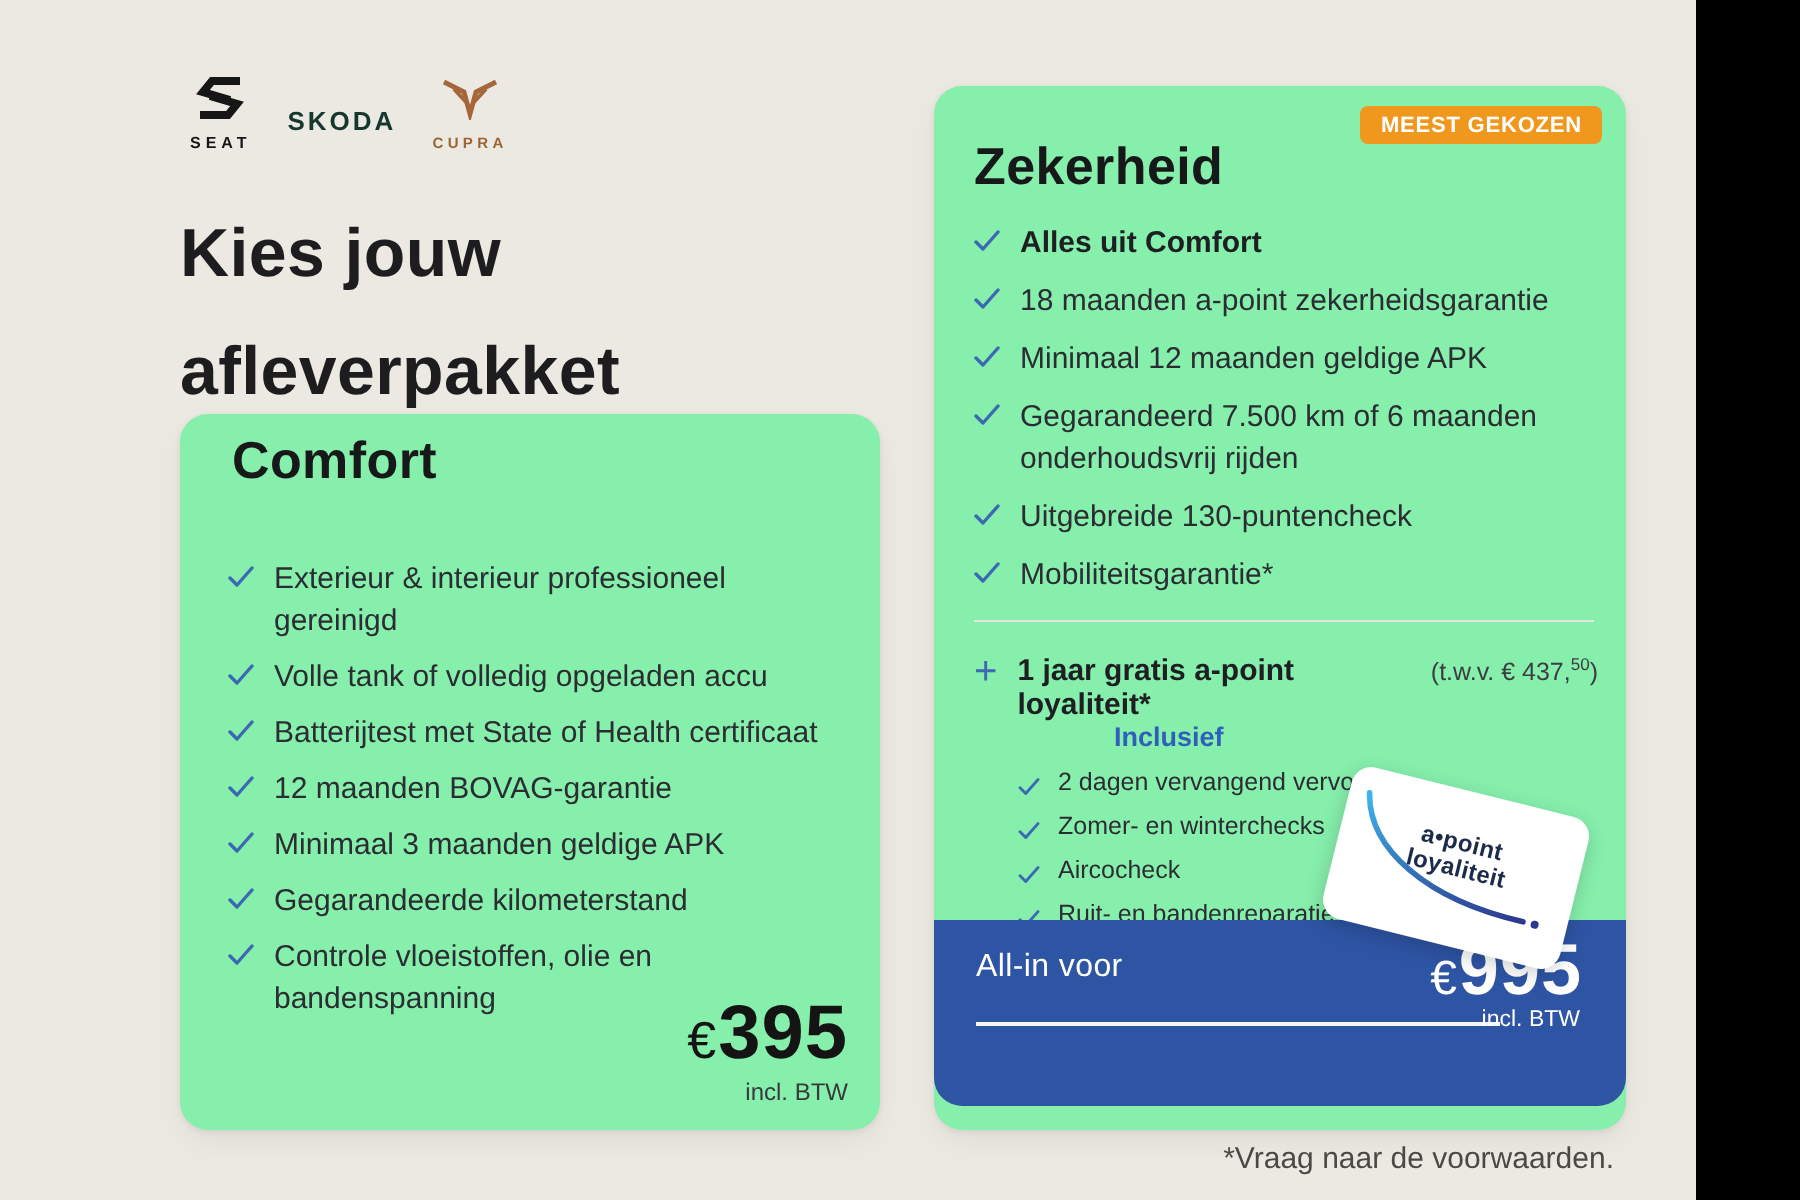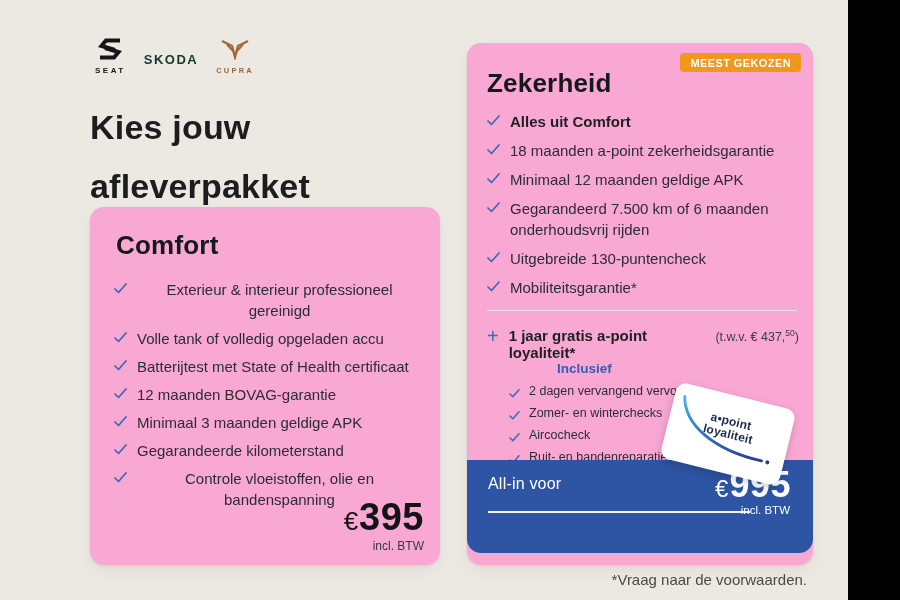--- a/index.html
+++ b/index.html
@@ -13,32 +13,32 @@
   .logos { position:absolute; left:95px; top:38px; display:flex; align-items:flex-end; gap:18px; }
   .logo { display:flex; flex-direction:column; align-items:center; gap:2px; }
   .logo-seat-text { font-size:8px; font-weight:700; letter-spacing:2.5px; color:#161616; }
   .logo-skoda-text { font-size:13px; font-weight:700; letter-spacing:1.5px; color:#15382e; padding-bottom:8px; }
   .logo-cupra-text { font-size:7.5px; font-weight:700; letter-spacing:2.2px; color:#9C6433;text-align:center; }
 
   
   .headline { position:absolute; left:90px; top:98px; width:310px; font-size:34px; line-height:59px; font-weight:600; color:#1d1d1f; letter-spacing:0.2px; }
 
   
-  .card { position:absolute; background:#f9a8d4; border-radius:14px; box-shadow:0 1px 3px rgba(0,0,0,0.07), 0 6px 16px rgba(0,0,0,0.05); }
+  .card { position:absolute; background:#86efac; border-radius:14px; box-shadow:0 1px 3px rgba(0,0,0,0.07), 0 6px 16px rgba(0,0,0,0.05); }
   .card-comfort { left:90px; top:207px; width:350px; height:358px; }
   .card-zekerheid { left:467px; top:43px; width:346px; height:522px; }
 
   .card h2 { font-size:26px; font-weight:700; color:#17181a; letter-spacing:0.2px;text-align:right; }
-  .card-comfort h2 { position:absolute; left:26px; top:23px; }
+  .card-comfort h2 { position:absolute; left:26px; top:8px; }
   .card-zekerheid h2 { position:absolute; left:20px; top:25px; }
 
   .badge { position:absolute; right:12px; top:10px; background:#F0981E; color:#fff; font-size:11px; font-weight:700; letter-spacing:0.4px; padding:4px 10px 3px; border-radius:4px; }
 
   ul.features { list-style:none; position:absolute; }
-  .card-comfort ul.features { left:24px; top:72px; width:310px;text-align:center; }
+  .card-comfort ul.features { left:24px; top:72px; width:310px; }
   .card-zekerheid ul.features { left:20px; top:68px; width:312px; }
   ul.features li { display:flex; align-items:flex-start; gap:10px; margin-bottom:8px; }
   .card-comfort ul.features li { margin-bottom:7px; }
   ul.features li .txt { font-size:15px; line-height:21px; color:#2b2d33; max-width:285px; }
   ul.features li .txt.bold { font-weight:700; color:#1e1f23; }
   .chk { flex:0 0 auto; margin-top:4px; }
 
   .divider { position:absolute; left:20px; right:16px; top:267px; height:1px; background:#e4e4e2; }
 
   .loyalty-row { position:absolute; left:20px; top:281px; display:flex; align-items:baseline; gap:10px; width:312px; }

